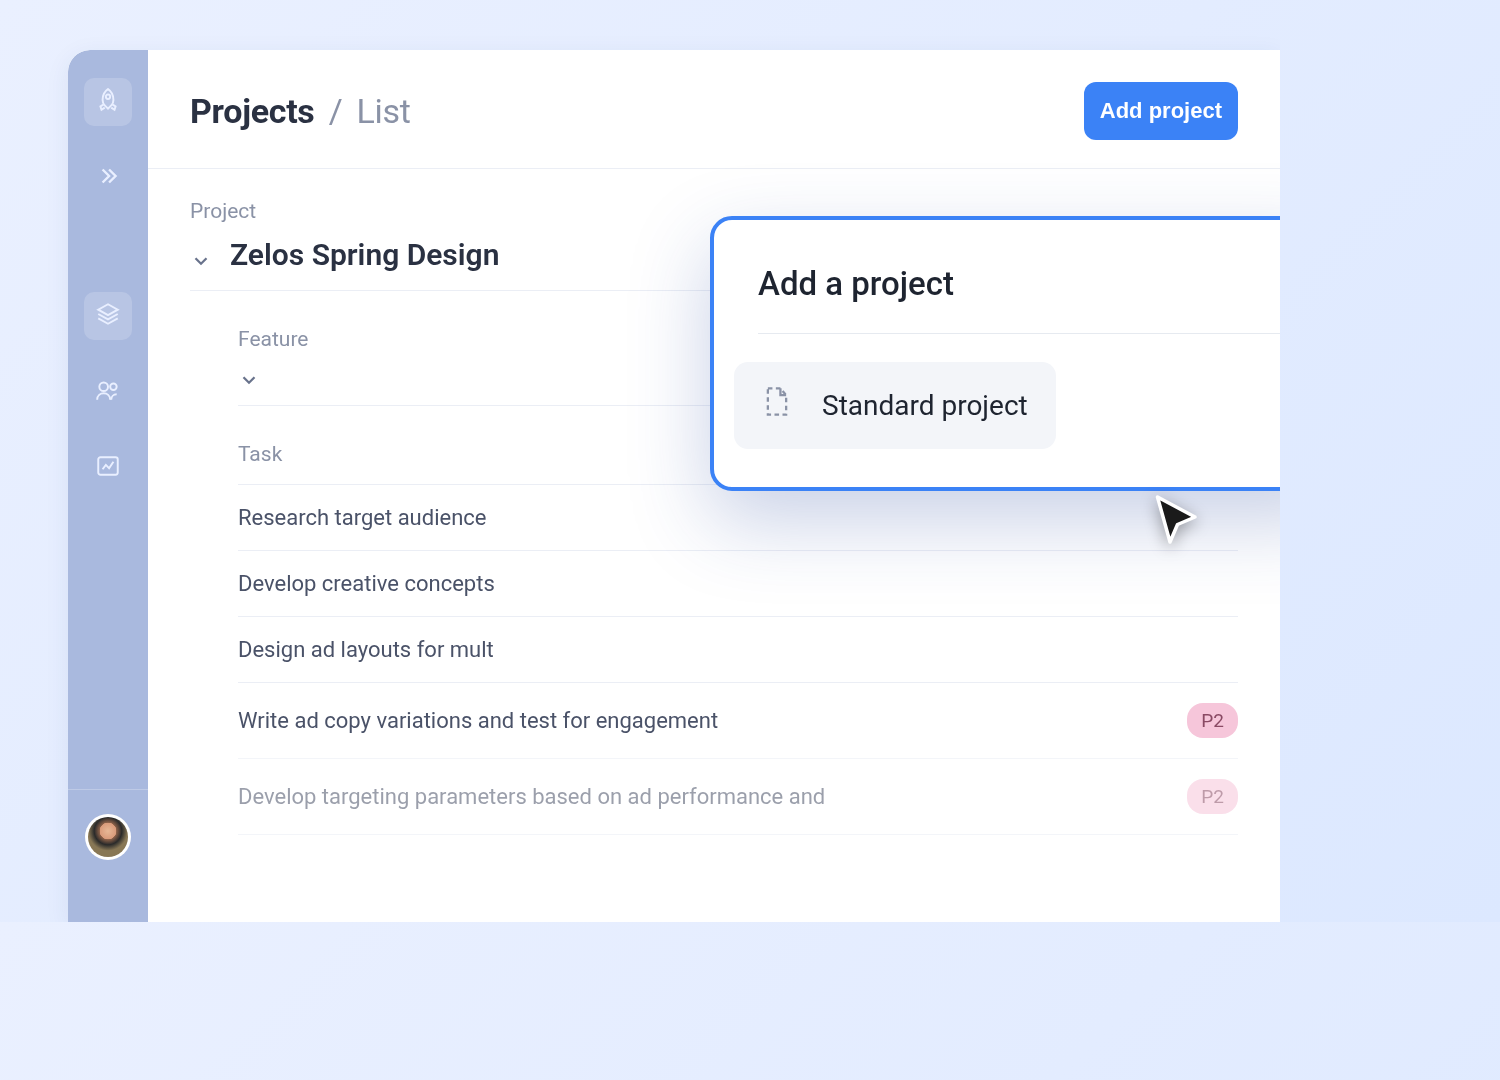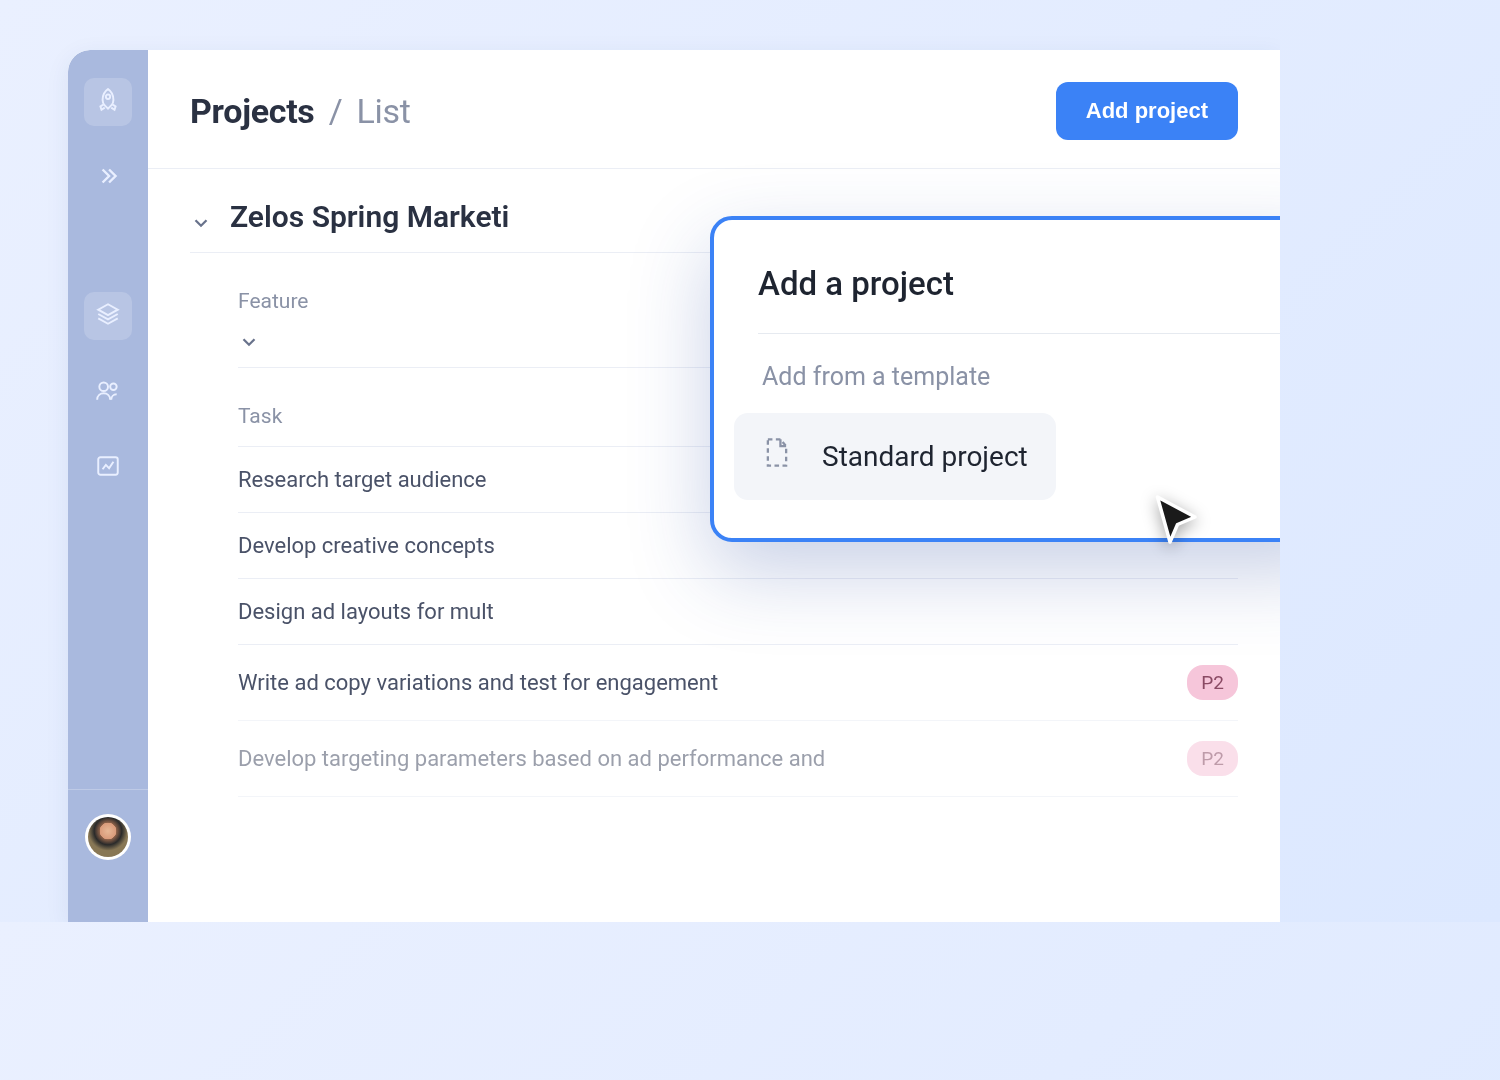--- a/index.html
+++ b/index.html
@@ -99,21 +99,21 @@
       text-align: center;
     }
     .breadcrumb .sep { color: #8a92a6; font-weight: 400; margin: 0 6px; }
     .breadcrumb .sub { color: #8a92a6; font-weight: 400; }
 
     .add-btn {
       background: #3b82f6;
       color: #fff;
       border: none;
       border-radius: 12px;
-      padding: 16px 30px;
+      padding: 16px 16px;
       font-size: 22px;
       font-weight: 600;
       cursor: pointer;
     }
 
     .content {
       flex:1;
       padding: 30px 42px 0 42px;
       overflow: hidden;
     }
@@ -291,27 +291,28 @@
     <div class="header">
       <div class="breadcrumb">
         <span>Projects</span>
         <span class="sep">/</span>
         <span class="sub">List</span>
       </div>
       <button class="add-btn">Add project</button>
     </div>
 
     <div class="content">
+      <div class="label">Project</div>
       <div class="project-row">
         <span class="chevron-icon">
           <svg viewBox="0 0 24 24" fill="none" stroke="currentColor" stroke-width="2.5">
               <path d="M6 9l6 6 6-6"></path>
             </svg>
         </span>
-        <span>Zelos Spring Marketi</span>
+        <span>Zelos Spring Design</span>
       </div>
 
       <div class="feature-block">
         <div class="label">Feature</div>
         <div class="feature-row">
           <span class="chevron-icon">
             <svg viewBox="0 0 24 24" fill="none" stroke="currentColor" stroke-width="2.5">
                 <path d="M6 9l6 6 6-6"></path>
               </svg>
           </span>
@@ -336,21 +337,20 @@
           <div class="task-row" style="opacity:0.55">
             <span>Develop targeting parameters based on ad performance and</span>
             <span class="priority-badge">P2</span>
           </div>
         </div>
       </div>
     </div>
 
     <div class="popover">
       <div class="popover-title">Add a project</div>
-      <div class="popover-subtitle">Add from a template</div>
       <div class="template-list">
         <div class="template-item hover">
           <span>
             <svg class="template-icon" viewBox="0 0 24 28" fill="none" stroke="currentColor" stroke-width="2" stroke-dasharray="4 3">
               <path d="M4 2h11l5 6v17H4z"></path>
               <path d="M15 2v6h5" stroke-dasharray="0"></path>
             </svg>
           </span>
           <span>Standard project</span>
         </div>

